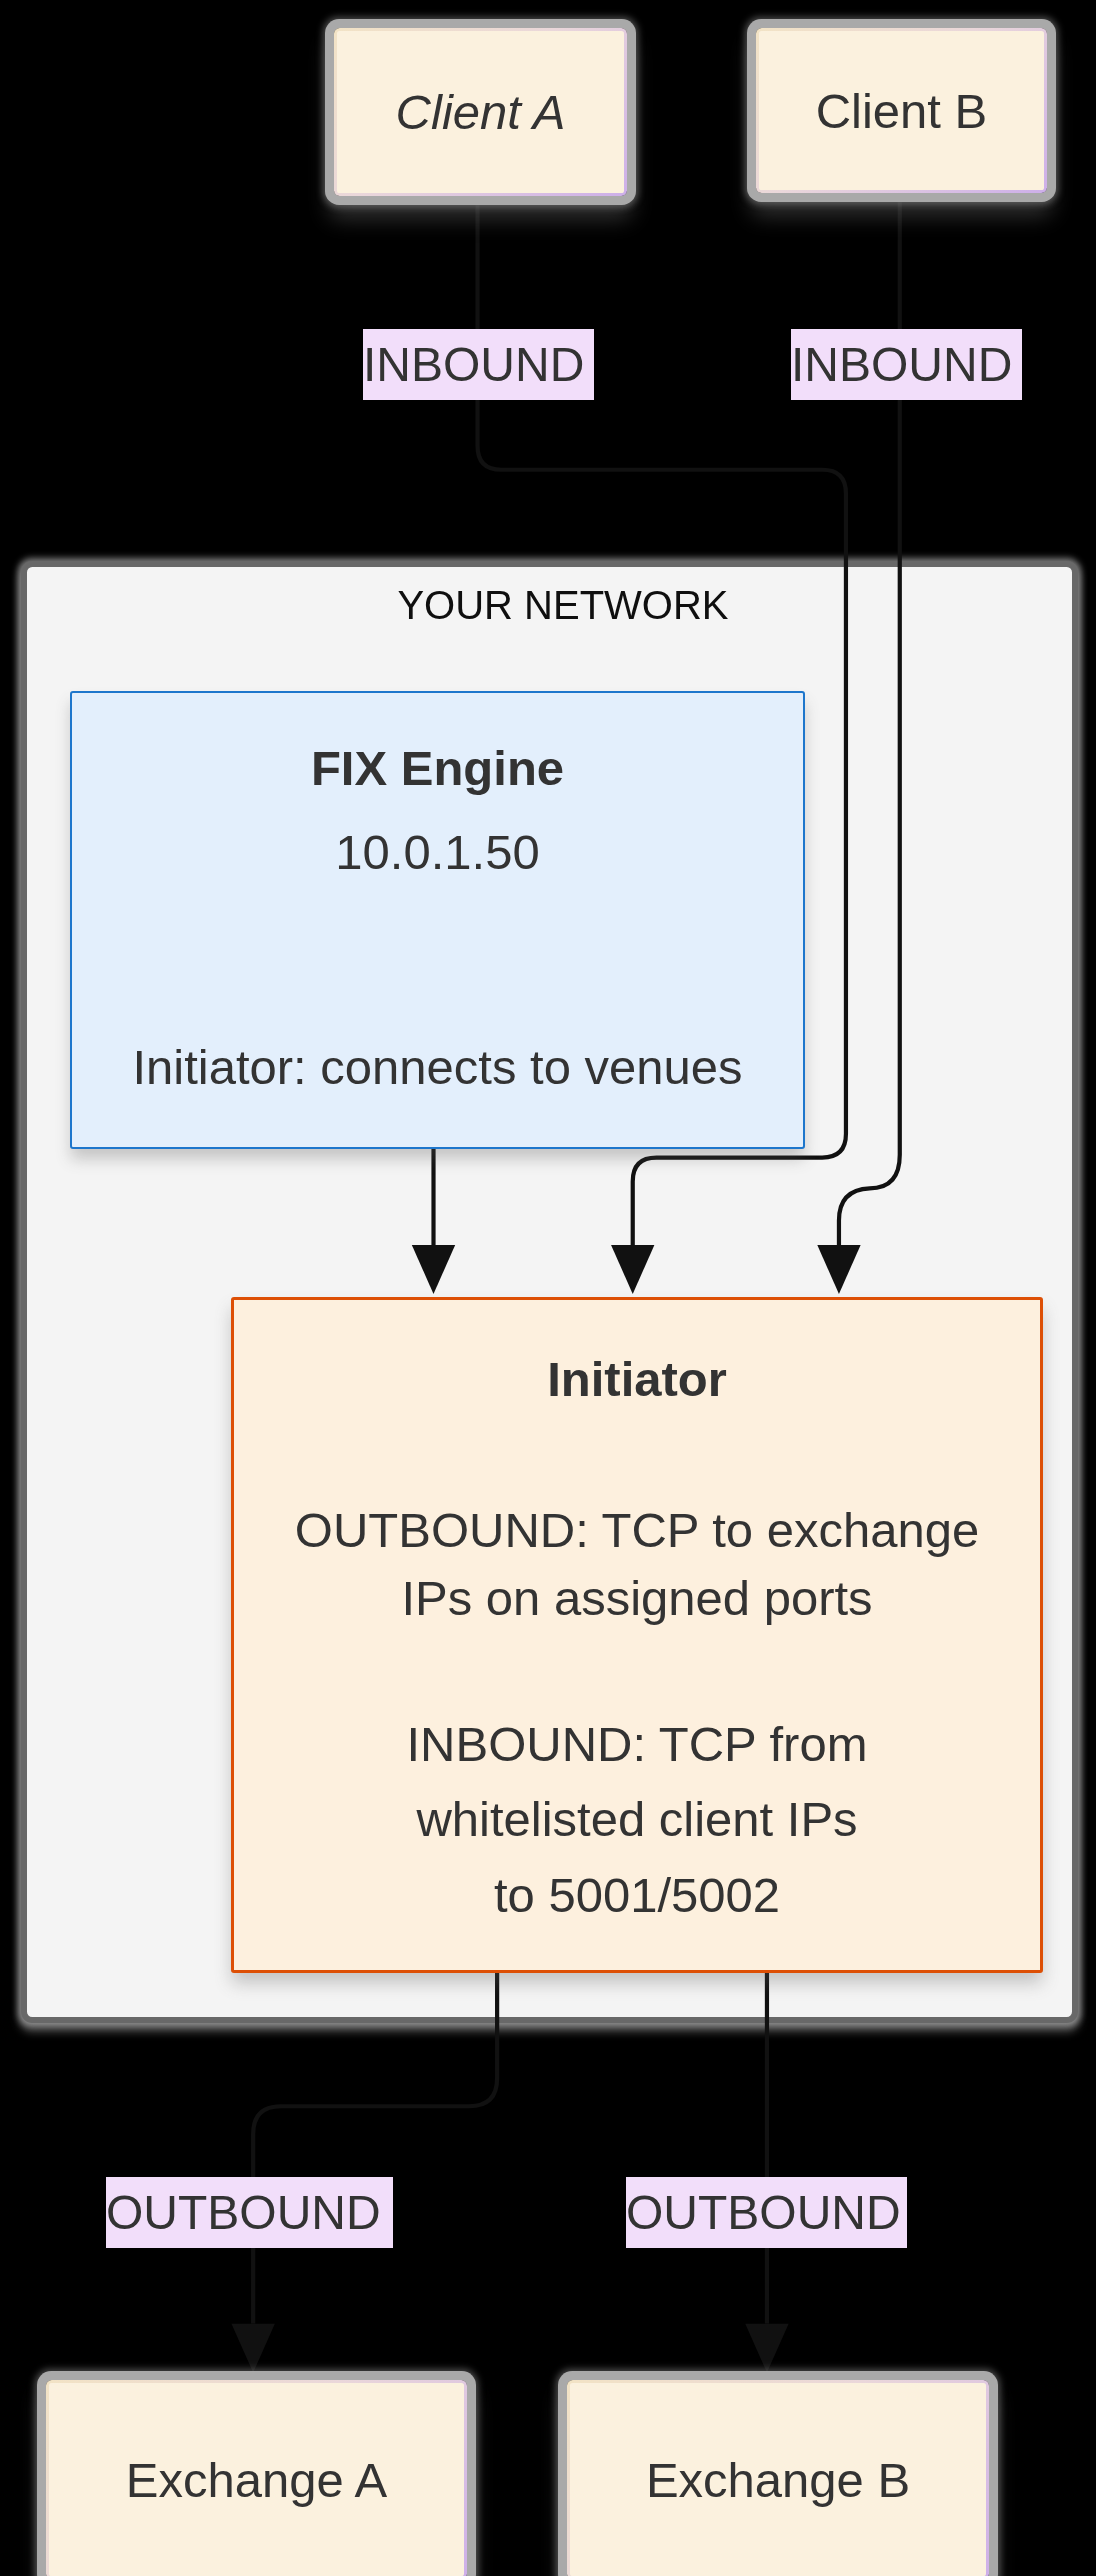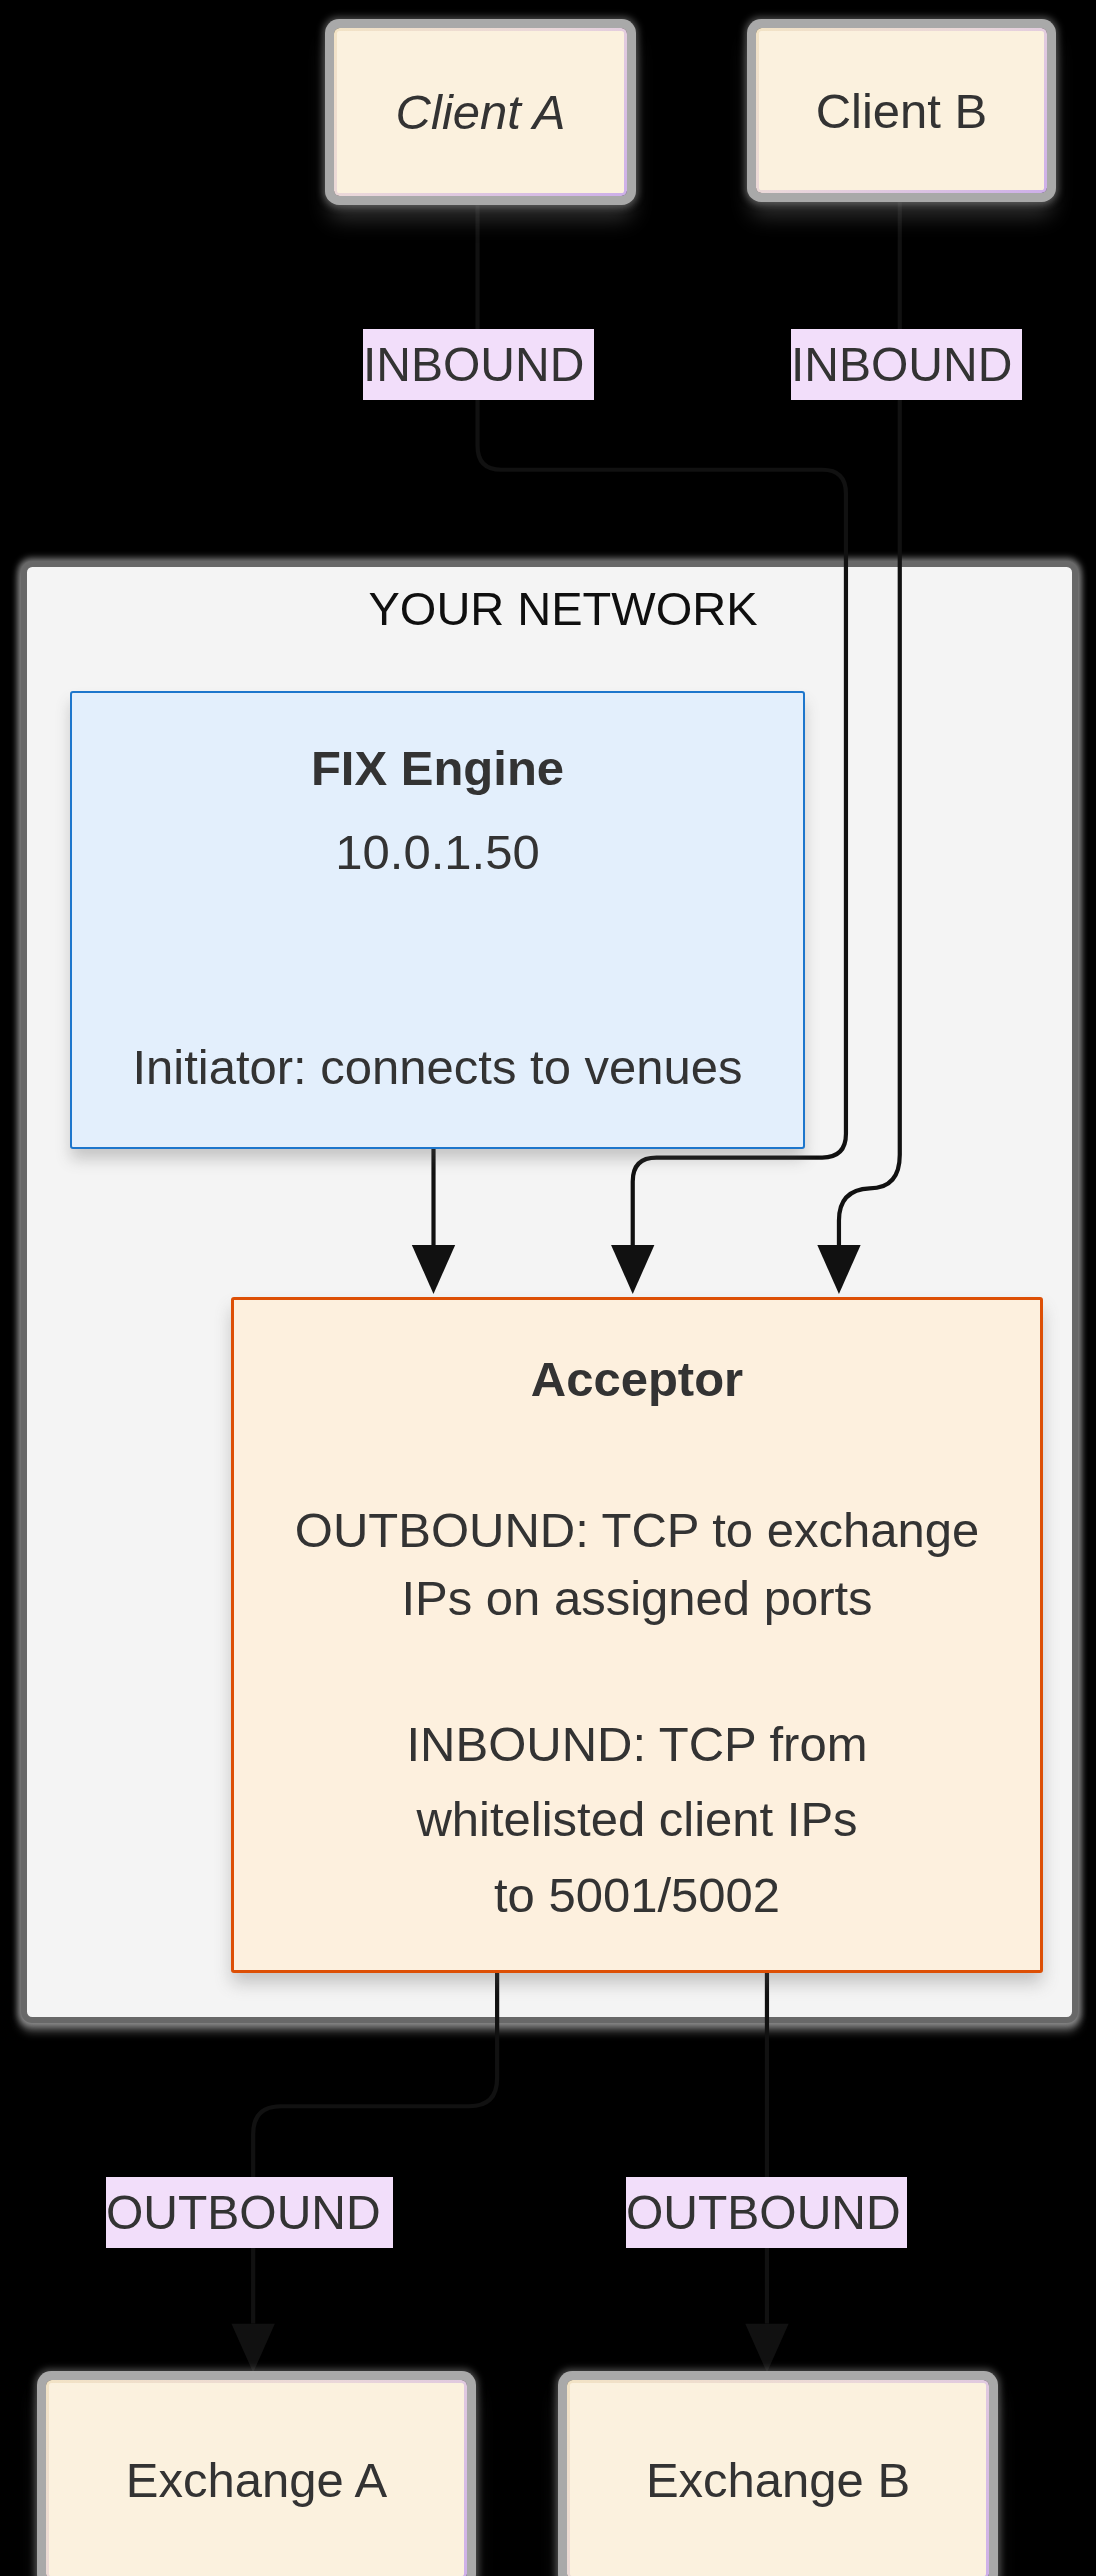--- a/index.html
+++ b/index.html
@@ -10,21 +10,21 @@
   
   .network{
     position:absolute;left:21px;top:561px;width:1045px;height:1450px;
     background:var(--network-bg,#f4f4f4);
     border:6.3px solid var(--network-border,#686868);
     border-radius:11.2px;
     box-shadow:0 0 6.3px 2.1px rgba(180,180,180,.65), 0 7px 8.4px 1.4px rgba(150,150,150,.5);
   }
   .network-title{
     position:absolute;left:0;right:0;top:15.4px;text-align:center;
-    font-size:47px;line-height:1.15;color:#0f0f0f;white-space:nowrap;padding-left:27px;
+    font-size:40px;line-height:1.15;color:#0f0f0f;white-space:nowrap;padding-left:27px;
   }
   
   .edges{position:absolute;left:0;top:0;width:1097px;height:2576px;z-index:2;}
   .edges path.line{fill:none;stroke:var(--edge-color,#111);stroke-width:6px;}
   .edges path.head{fill:var(--edge-color,#111);stroke:none;}
   
   .node-cream{
     position:absolute;z-index:3;display:flex;align-items:center;justify-content:center;
     font-size:49px;color:var(--text-color,#333);white-space:nowrap;
     border:3.5px solid transparent;border-radius:5.6px;
@@ -109,21 +109,21 @@
     <span>INBOUND</span>
   </div>
 
   <div class="inner-box fix-box">
     <div class="tline bold" style="top:75px">FIX Engine</div>
     <div class="tline" style="top:159px">10.0.1.50</div>
     <div class="tline" style="top:374px">Initiator: connects to venues</div>
   </div>
 
   <div class="inner-box firewall-box">
-    <div class="tline bold" style="top:79px">Acceptor</div>
+    <div class="tline bold" style="top:79px">Initiator</div>
     <div class="tline" style="top:230px">OUTBOUND: TCP to exchange</div>
     <div class="tline" style="top:298px">IPs on assigned ports</div>
     <div class="tline" style="top:444px">INBOUND: TCP from</div>
     <div class="tline" style="top:519px">whitelisted client IPs</div>
     <div class="tline" style="top:595px">to 5001/5002</div>
   </div>
 
   <div class="edge-label outbound-a">
     <span>OUTBOUND</span>
   </div>

